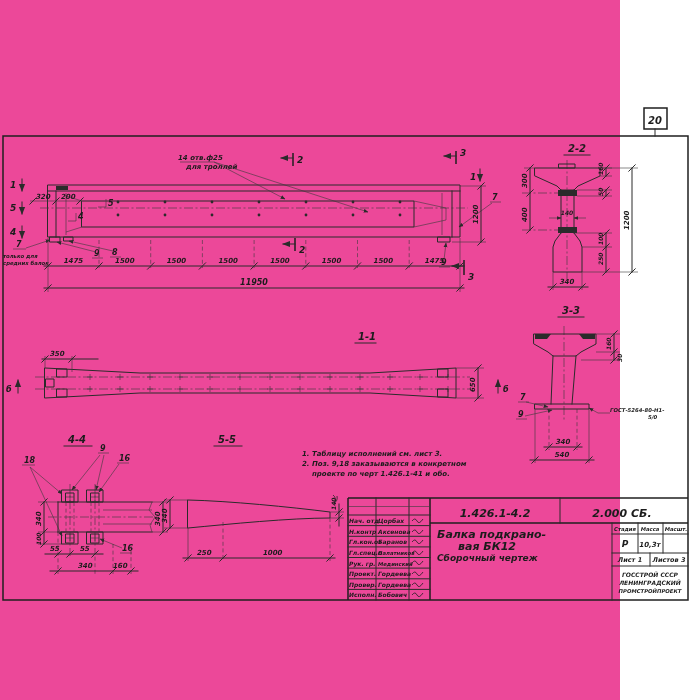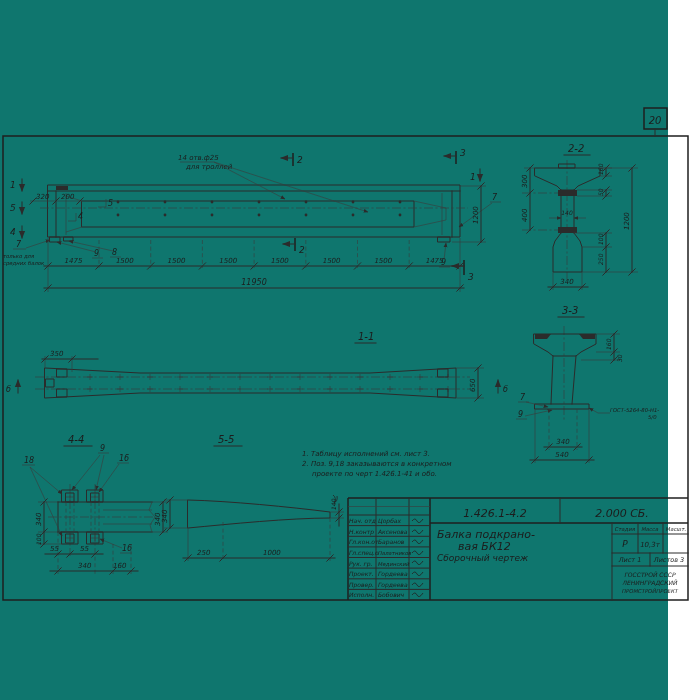--- a/index.html
+++ b/index.html
@@ -1,16 +1,16 @@
 <!DOCTYPE html>
 <html><head>
 <meta charset="utf-8">
 <style>
   html,body{margin:0;padding:0;background:#ffffff;}
-  #sheet{width:668px;height:700px;position:relative;background:#0f766e;}
+  #sheet{width:620px;height:700px;position:relative;background:#ec4899;font-weight:bold;}
   svg{position:absolute;left:0;top:0;}
   svg line, svg path, svg rect, svg polyline, svg polygon, svg circle{vector-effect:non-scaling-stroke;}
   .l{stroke:#2b2b2b;stroke-width:1;fill:none;stroke-linecap:square;}
   .lt{stroke:#3a3a3a;stroke-width:.6;fill:none;}
   .lh{stroke:#1f1f1f;stroke-width:1.5;fill:none;}
   .dd{stroke-dasharray:9 2.5 2 2.5;}
   .dsh{stroke-dasharray:4 2.6;}
   .fl{fill:#2b2b2b;stroke:none;}
   text{font-family:"DejaVu Sans",sans-serif;font-style:italic;fill:#1c1c1c;}
   .t5{font-size:5.3px;}

